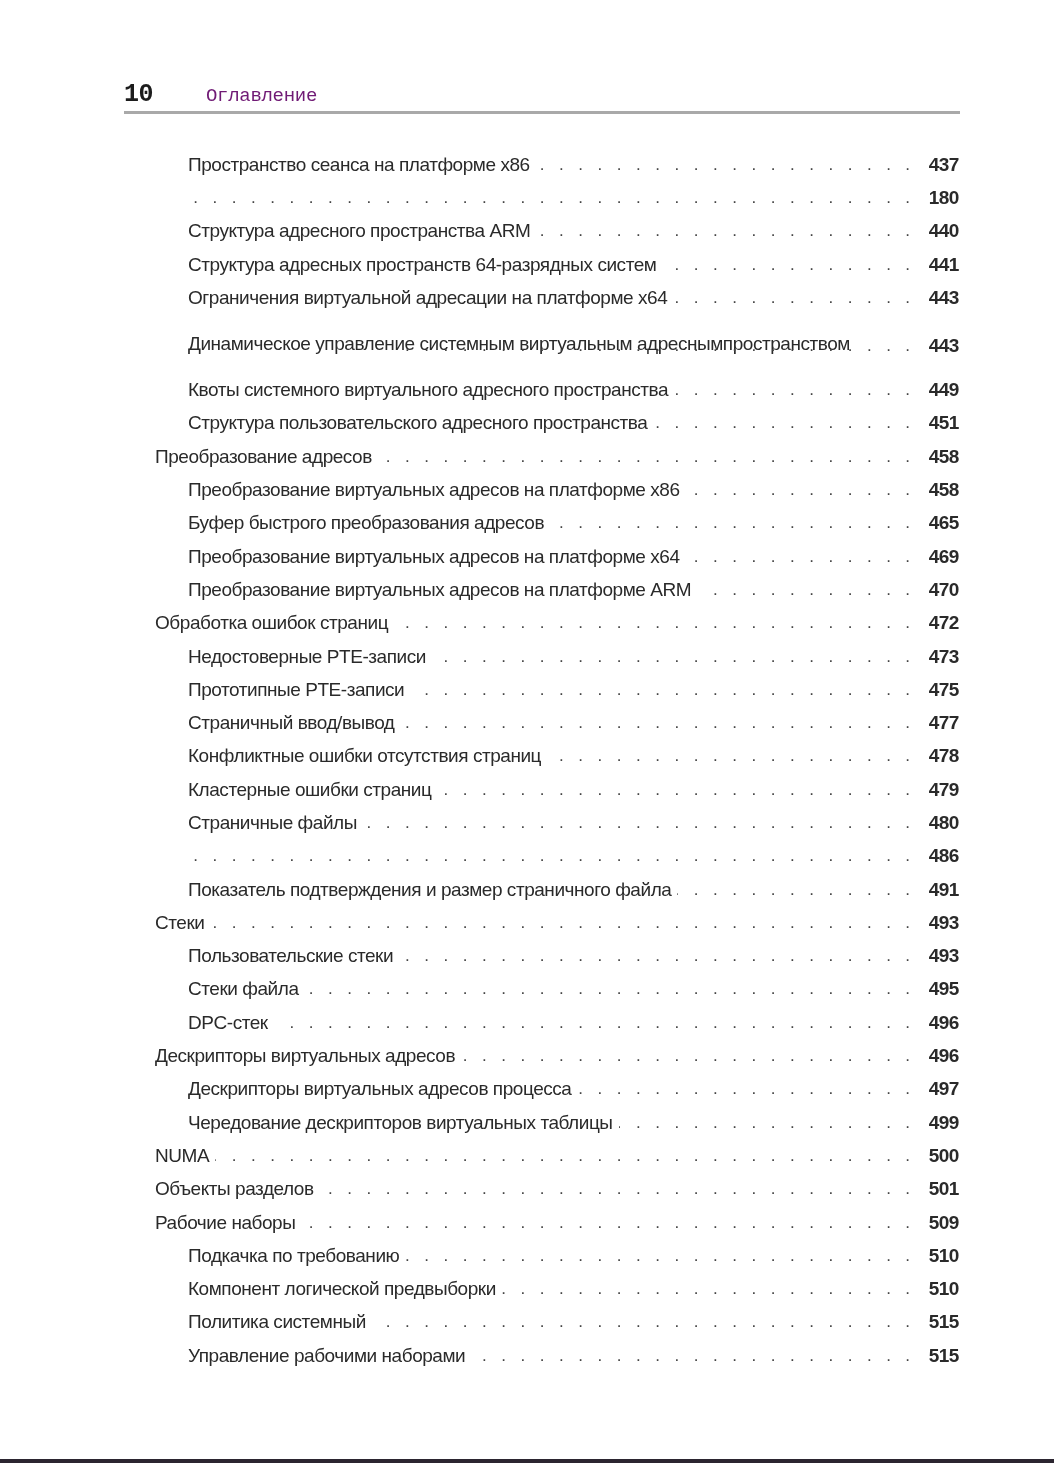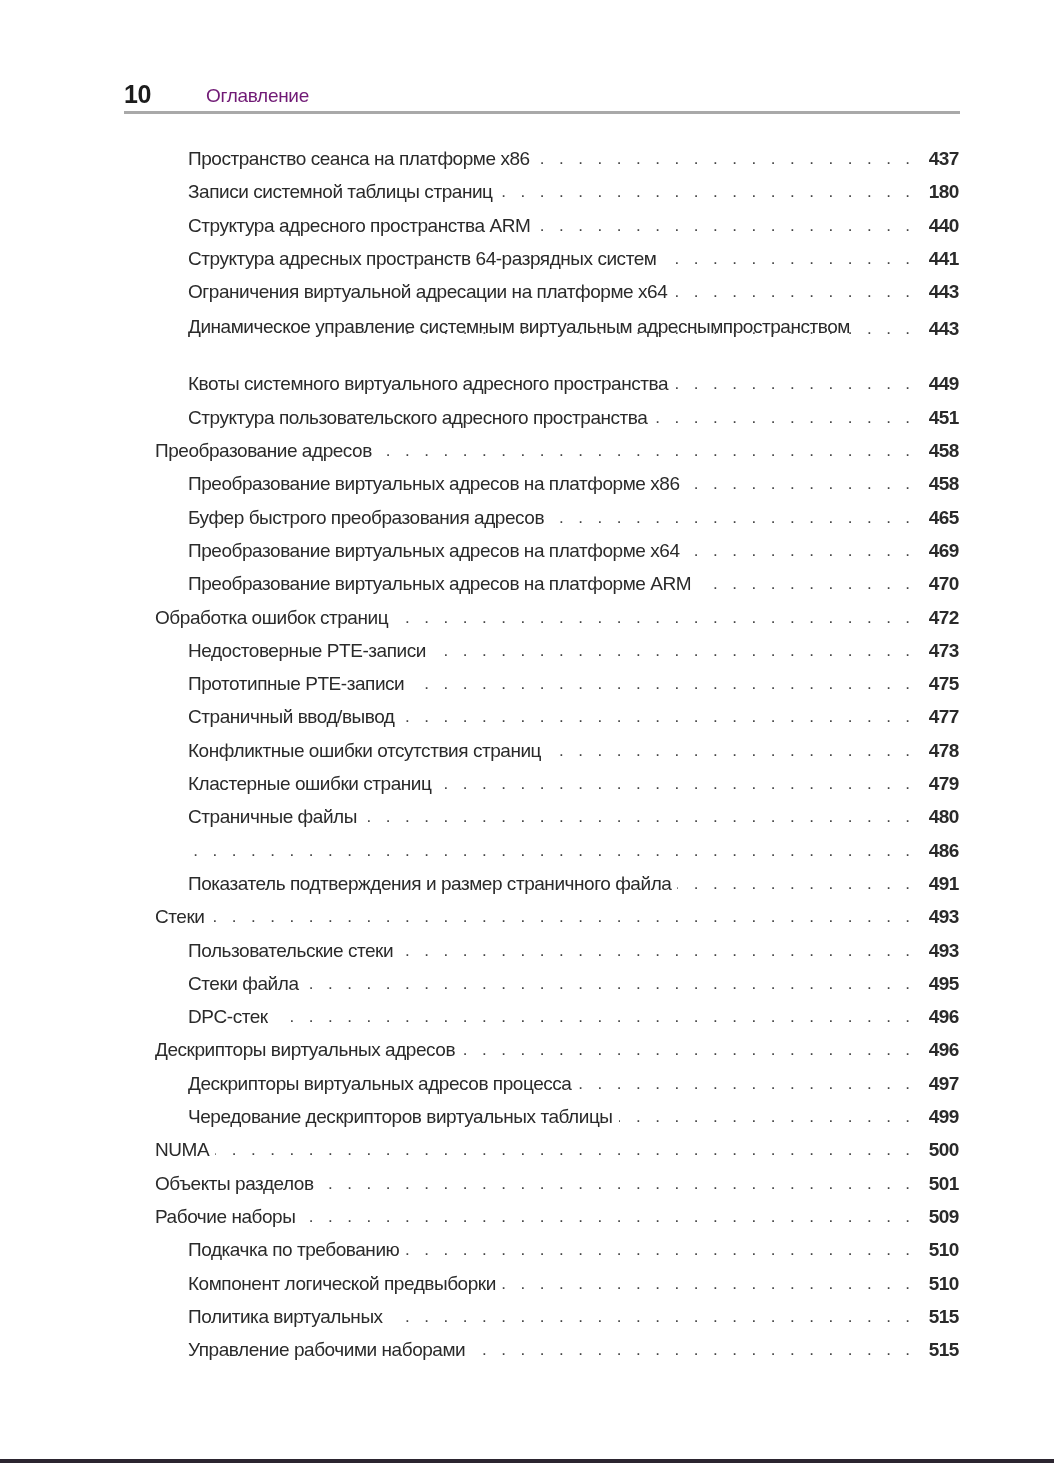--- a/index.html
+++ b/index.html
@@ -1,25 +1,25 @@
 <!DOCTYPE html>
 <html><head>
 <meta charset="utf-8">
 <style>
   html, body { margin: 0; padding: 0; }
   body {
     width: 1054px; height: 1463px; background: #ffffff; position: relative; overflow: hidden;
     font-family: "Liberation Sans", sans-serif; color: #2a2a2a;
   }
-  .page-header { position: absolute; left: 124px; top: 80px; width: 836px; height: 34px; }
+  .page-header { position: absolute; left: 124px; top: 80px; width: 836px; height: 34px; font-family: Liberation Mono, monospace; }
   .page-num { position: absolute; left: 0; top: 0; font-size: 25px; font-weight: bold; color: #1c1c1c; letter-spacing: -0.5px; }
   .running-title { position: absolute; left: 82px; top: 5px; font-size: 19px; color: #701a75; letter-spacing: -0.3px; }
   .header-rule { position: absolute; left: 0; top: 31px; width: 836px; height: 3px; background: #a9a9a9; }
   .toc { position: absolute; left: 155px; top: 148px; width: 804px; }
-  .toc-row { position: relative; height: 33.3px; display: flex; align-items: flex-start; font-size: 19px; letter-spacing: -0.45px; }
+  .toc-row { position: relative; height: 33.3px; display: flex; align-items: center; font-size: 19px; letter-spacing: -0.45px; }
   .toc-row.l2 { padding-left: 33px; }
   .toc-row.two-line { height: 59px; }
   .toc-row .entry { display: flex; align-items: flex-end; width: 100%; }
   .toc-row .title { white-space: nowrap; flex: 0 0 auto; padding-right: 6px; }
   .toc-row.two-line .title { white-space: normal; width: 640px; line-height: 26px; }
   .toc-row .leader { flex: 1 1 auto; overflow: hidden; white-space: nowrap; letter-spacing: 4.9px; color: #444; font-size: 17px; text-align: right; direction: rtl; margin-bottom: 1px; }
   .toc-row .pg { flex: 0 0 auto; padding-left: 6px; width: 38px; text-align: right; font-weight: bold; }
   .multi-title { display: flex; }
   .bottom-bar { position: absolute; left: 0; bottom: 0; width: 1054px; height: 4px; background: #2b2530; }
 </style>
@@ -35,21 +35,20 @@
 <div class="toc">
   <div class="toc-row l2">
       <div class="entry">
         <span class="title">Пространство сеанса на платформе x86</span>
         <span class="leader">. . . . . . . . . . . . . . . . . . . . . . . . . . . . . . . . . . . . . . . . . . . . . . . . . . . . . . . . . . . . . . . . . . . . . . . . .</span>
         <span class="pg">437</span>
       </div>
     </div>
   <div class="toc-row l2">
       <div class="entry">
-        <span class="title">Записи системной таблицы страниц</span>
         <span class="leader">. . . . . . . . . . . . . . . . . . . . . . . . . . . . . . . . . . . . . . . . . . . . . . . . . . . . . . . . . . . . . . . . . . . . . . . . .</span>
         <span class="pg">180</span>
       </div>
     </div>
   <div class="toc-row l2">
       <div class="entry">
         <span class="title">Структура адресного пространства ARM</span>
         <span class="leader">. . . . . . . . . . . . . . . . . . . . . . . . . . . . . . . . . . . . . . . . . . . . . . . . . . . . . . . . . . . . . . . . . . . . . . . . .</span>
         <span class="pg">440</span>
       </div>
@@ -270,21 +269,21 @@
     </div>
   <div class="toc-row l2">
       <div class="entry">
         <span class="title">Компонент логической предвыборки</span>
         <span class="leader">. . . . . . . . . . . . . . . . . . . . . . . . . . . . . . . . . . . . . . . . . . . . . . . . . . . . . . . . . . . . . . . . . . . . . . . . .</span>
         <span class="pg">510</span>
       </div>
     </div>
   <div class="toc-row l2">
       <div class="entry">
-        <span class="title">Политика виртуальных</span>
+        <span class="title">Политика системный</span>
         <span class="leader">. . . . . . . . . . . . . . . . . . . . . . . . . . . . . . . . . . . . . . . . . . . . . . . . . . . . . . . . . . . . . . . . . . . . . . . . .</span>
         <span class="pg">515</span>
       </div>
     </div>
   <div class="toc-row l2">
       <div class="entry">
         <span class="title">Управление рабочими наборами</span>
         <span class="leader">. . . . . . . . . . . . . . . . . . . . . . . . . . . . . . . . . . . . . . . . . . . . . . . . . . . . . . . . . . . . . . . . . . . . . . . . .</span>
         <span class="pg">515</span>
       </div>

